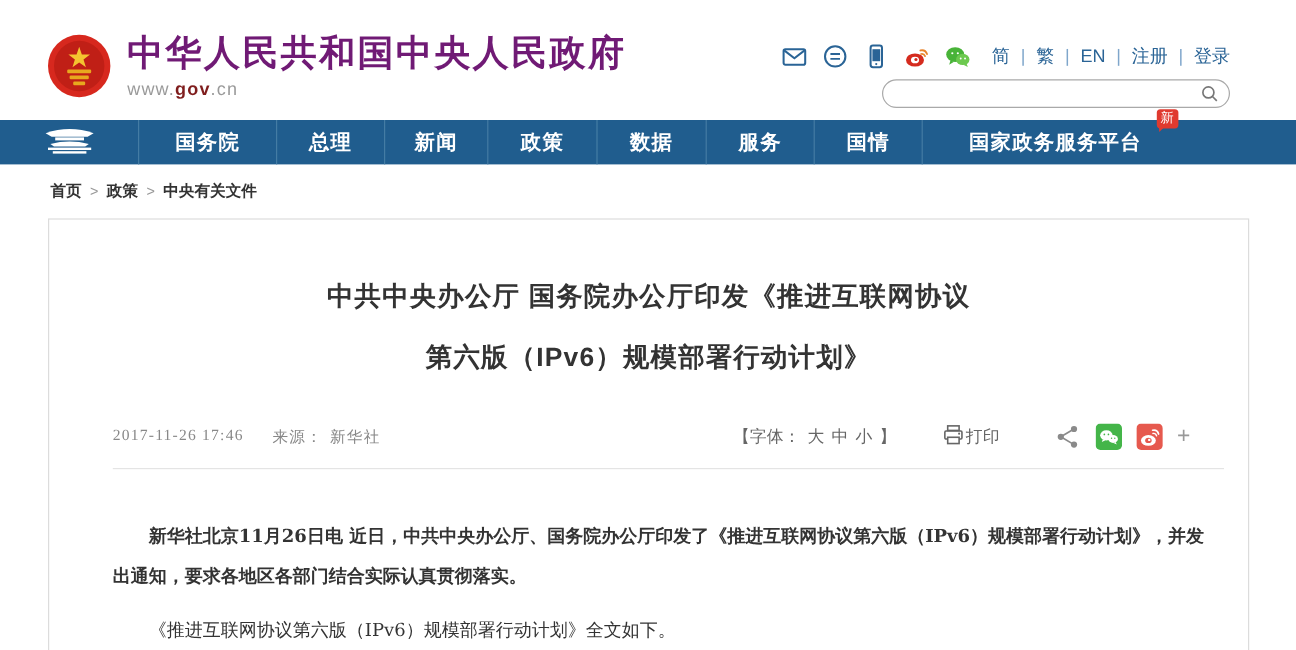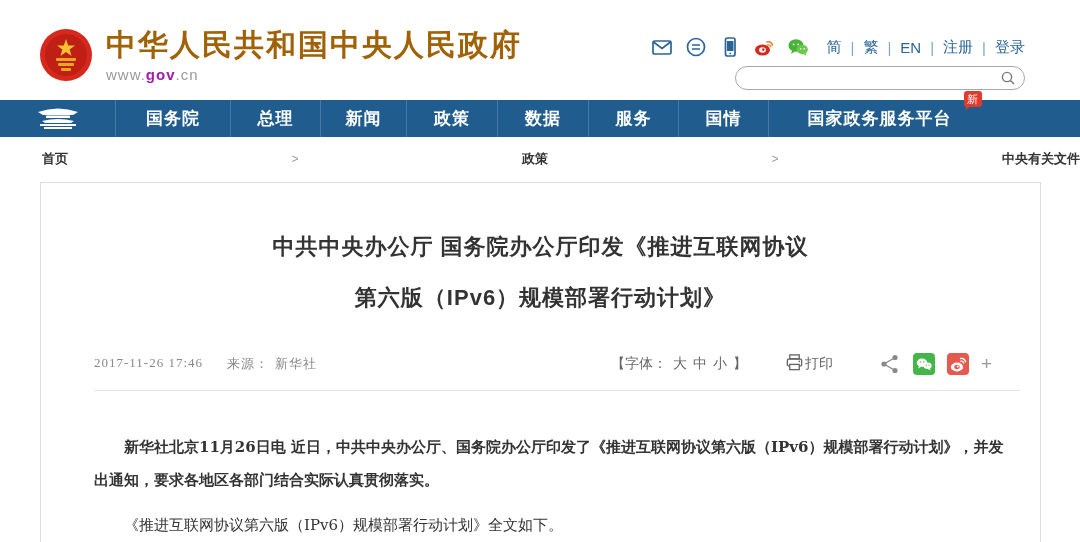--- a/index.html
+++ b/index.html
@@ -7,23 +7,23 @@
   .page {
     position:relative; width:1080px; height:542px; overflow:hidden;
     background:#fff; font-family:"Liberation Sans", sans-serif;
   }
 
   
   .header { position:relative; height:100px; background:#fff; }
   .logo { position:absolute; left:38px; top:26px; display:flex; align-items:flex-start; text-decoration:none; cursor:pointer; }
   .emblem { display:block; width:56px; height:58px; margin-right:12px; }
   .logo-text { display:flex; flex-direction:column; }
-  .site-title { color:#a16207; font-size:30px; font-weight:bold; letter-spacing:2px; line-height:38px; }
+  .site-title { color:#701a75; font-size:30px; font-weight:bold; letter-spacing:2px; line-height:38px; }
   .site-url { font-size:15px; color:#9a9a9a; line-height:22px; letter-spacing:1px; }
-  .site-url .red { color:#a21caf; font-weight:bold; }
+  .site-url .red { color:#7f1d1d; font-weight:bold; }
 
   .header-right { position:absolute; top:36px; right:55px; display:flex; align-items:center; gap:10px; }
   .quick-icons { display:flex; align-items:center; gap:12px; margin-right:8px; }
   .quick-icons .qicon { display:inline-flex; width:22px; height:22px; cursor:pointer; }
   .lang-links { display:flex; align-items:center; gap:9px; font-size:15px; color:#2a6496; }
   .lang-links .lnk { cursor:pointer; color:#2a6496; text-decoration:none; }
   .lang-links .sep { color:#7fa6cb; }
 
   .search-bar {
     position:absolute; top:66px; right:55px; width:290px; height:24px;
@@ -45,21 +45,21 @@
   .new-badge {
     position:absolute; top:-9px; right:8px; background:#e03a2f; color:#fff;
     font-size:11px; font-weight:normal; line-height:14px; padding:1px 3px; border-radius:3px;
   }
   .new-badge::after {
     content:""; position:absolute; left:2px; bottom:-3px;
     border:3px solid transparent; border-top-color:#e03a2f; border-left-color:#e03a2f;
   }
 
   
-  .breadcrumb { margin:13px 0 0 42px; font-size:13px; font-weight:bold; color:#333; display:flex; align-items:center; gap:7px;justify-content:space-between; }
+  .breadcrumb { margin:13px 0 0 42px; font-size:13px; font-weight:bold; color:#333; display:flex; align-items:center; gap:7px; }
   .breadcrumb .crumb { cursor:pointer; }
   .breadcrumb .bsep { color:#999; font-weight:normal; font-size:12px; }
 
   
   .content-box {
     position:absolute; left:40px; top:182px; width:1001px; height:420px;
     border:1px solid #dcdcdc; background:#fff;
   }
   .article-title {
     margin-top:38px; text-align:center; color:#333;

